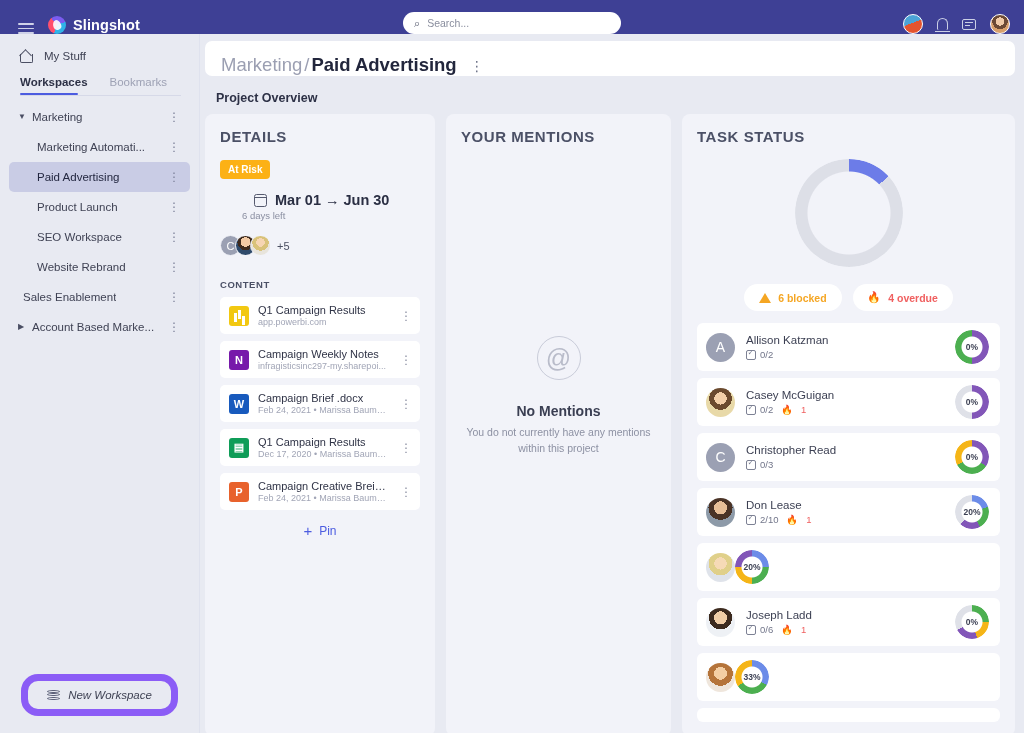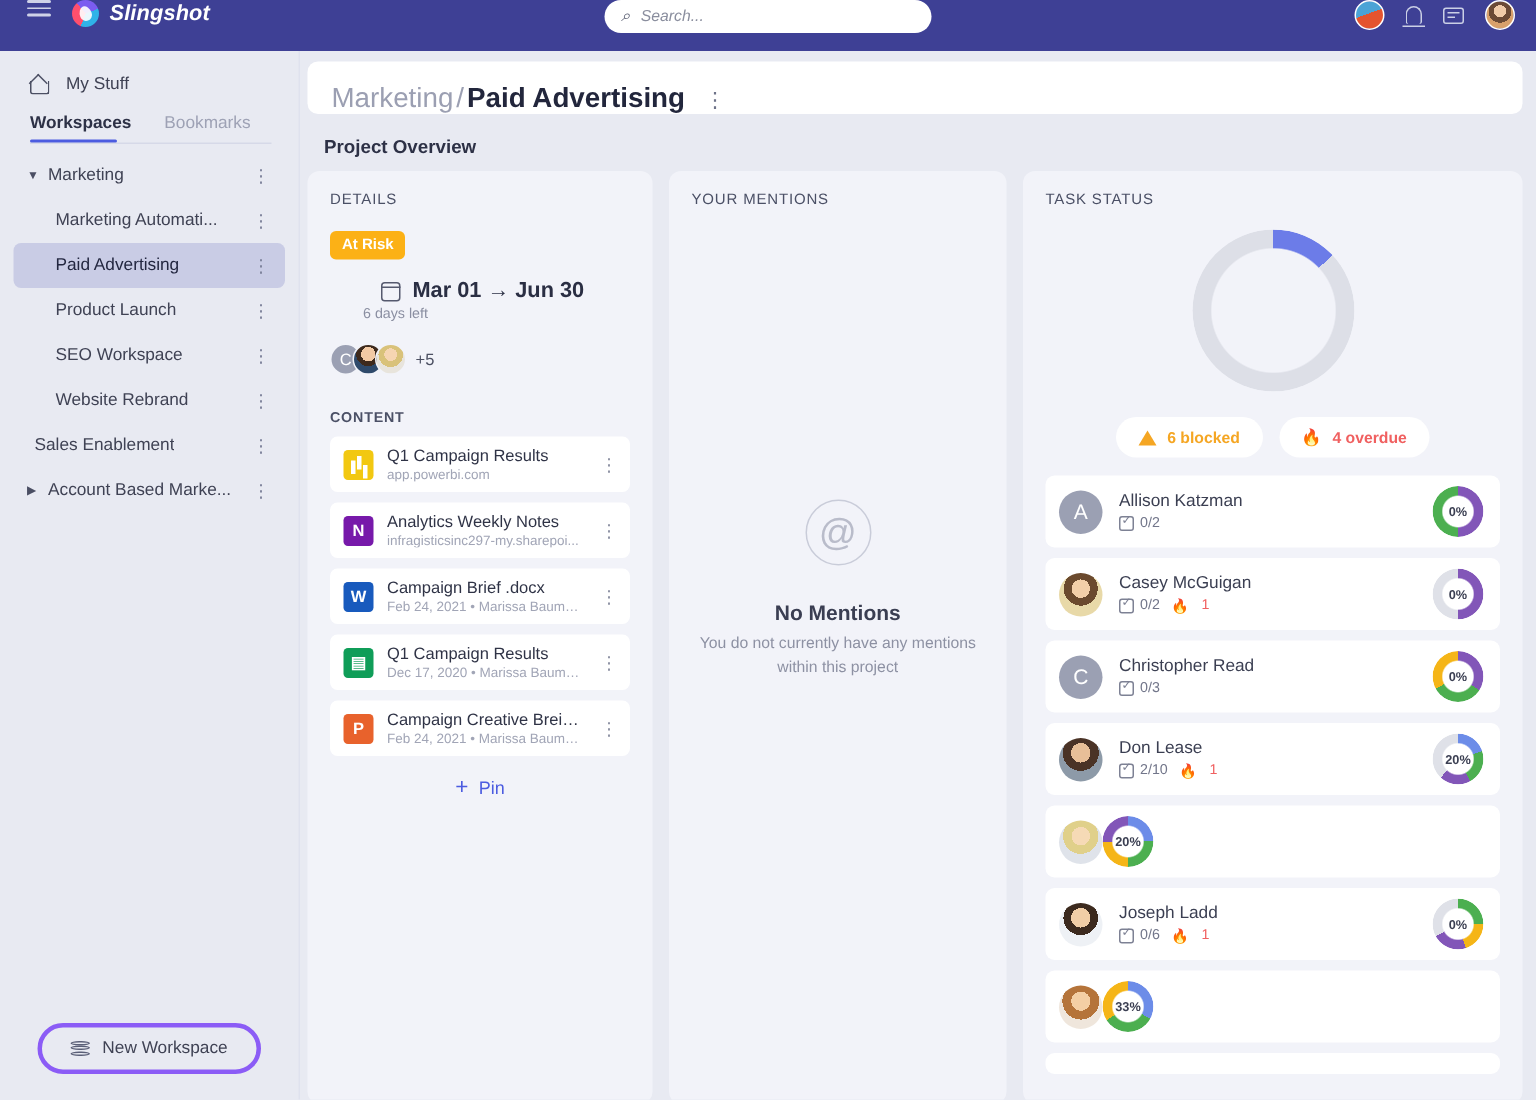--- a/index.html
+++ b/index.html
@@ -6,21 +6,21 @@
   html, body {
     width: 1024px; height: 733px;
     font-family: "Liberation Sans", sans-serif;
     background: #e8eaf2;
     overflow: hidden;
   }
 
   
   .topbar {
     height: 34px; background: #3e4095;
-    display: flex; align-items: flex-start; position: relative; font-style: italic;
+    display: flex; align-items: flex-end; position: relative;
   }
   .hamburger { margin-left: 18px; width: 16px; display: flex; flex-direction: column; gap: 3px; cursor: pointer; }
   .hamburger span { display: block; height: 1.6px; background: #cfd2e8; border-radius: 1px; }
   .logo-wrap { display: flex; align-items: center; gap: 7px; margin-left: 14px; }
   .logo-mark {
     width: 18px; height: 18px; border-radius: 50%;
     background: conic-gradient(from 200deg, #ff4f6d 0deg 120deg, #7b5cf0 120deg 230deg, #2fb3e8 230deg 360deg);
     position: relative;
   }
   .logo-mark::after {
@@ -85,21 +85,21 @@
   .tree-label { font-size: 11.5px; color: #3f4254; white-space: nowrap; overflow: hidden; text-overflow: ellipsis; }
   .tree-row.sel .tree-label { color: #232740; font-weight: 500; }
   .tree-row.lvl0 .tree-label { margin-left: 0; }
   .tree-row.lvl1 .tree-label { margin-left: 28px; }
   .tree-row.lvl1b .tree-label { margin-left: 14px; }
   .kebab { margin-left: auto; color: #7b8099; font-size: 12px; letter-spacing: 0; line-height: 1; padding: 0 4px; cursor: pointer; }
 
   .new-ws-wrap { padding: 0 0 20px 0; display: flex; justify-content: center; }
   .new-ws {
     display: flex; align-items: center; gap: 8px; padding: 8px 19px;
-    border: 3px solid #8b5cf6; border-radius: 17px; cursor: pointer; background: transparent;
+    border: 7px solid #8b5cf6; border-radius: 17px; cursor: pointer; background: transparent; font-style: italic;
   }
   .new-ws-label { font-size: 11.5px; color: #3f4254; }
   .stack { width: 13px; height: 11px; position: relative; }
   .stack i { position: absolute; left: 0; width: 13px; height: 3.4px; border: 1px solid #5b6078; border-radius: 50%; }
   .stack i:nth-child(1) { top: 0; } .stack i:nth-child(2) { top: 3.6px; } .stack i:nth-child(3) { top: 7.2px; }
 
   
   .main { flex: 1; background: #e8eaf2; padding: 7px 9px 0 5px; display: flex; flex-direction: column; min-width: 0; }
   .head-card { background: #fff; border-radius: 7px; padding: 13px 16px 0 16px; }
   .crumb { display: flex; align-items: baseline; gap: 0; }
@@ -112,21 +112,21 @@
   .navtab.active { color: #22263c; font-weight: bold; }
   .navtab.active::after { content:""; position:absolute; left:0; right:0; bottom:0; height:2.6px; background:#4c5ce0; border-radius:2px; }
 
   .section-title { font-size: 12.5px; color: #2d3146; font-weight: bold; padding: 15px 0 9px 11px; }
 
   .cards { display: flex; gap: 11px; flex: 1; min-height: 0; }
   .card { background: #f2f3f9; border-radius: 8px; padding: 14px 15px; }
   .card-details { width: 230px; }
   .card-mentions { width: 225px; display: flex; flex-direction: column; }
   .card-status { flex: 1; min-width: 0; }
-  .card-head { font-size: 10px; font-weight: normal; color: #4b5066; letter-spacing: .55px; }
+  .card-head { font-size: 15px; font-weight: bold; color: #4b5066; letter-spacing: .55px; }
 
   .desc { font-size: 11.5px; color: #3f4356; line-height: 1.45; margin-top: 13px; }
   .risk {
     display: inline-block; margin-top: 15px; background: #fcb116; color: #fff;
     font-size: 10px; font-weight: bold; padding: 4px 8px; border-radius: 4px;
   }
   .dates { display: flex; align-items: center; gap: 8px; margin-top: 13px; padding-left: 34px; }
   .cal { width: 13px; height: 13px; border: 1.4px solid #55596e; border-radius: 2.5px; position: relative; }
   .cal::before { content:""; position:absolute; left:-1.4px; top:2px; width:13px; height:1.4px; background:#55596e; }
   .date-text { font-size: 14.5px; color: #2a2e43; font-weight: bold; }
@@ -320,21 +320,21 @@
           <span class="fi pbi"></span>
           <span class="file-texts">
             <span class="file-name" style="display:block">Q1 Campaign Results</span>
             <span class="file-sub" style="display:block">app.powerbi.com</span>
           </span>
           <span class="file-kebab">⋮</span>
         </div>
         <div class="file-row">
           <span class="fi one">N</span>
           <span class="file-texts">
-            <span class="file-name" style="display:block">Analytics Weekly Notes</span>
+            <span class="file-name" style="display:block">Campaign Weekly Notes</span>
             <span class="file-sub" style="display:block">infragisticsinc297-my.sharepoi...</span>
           </span>
           <span class="file-kebab">⋮</span>
         </div>
         <div class="file-row">
           <span class="fi word">W</span>
           <span class="file-texts">
             <span class="file-name" style="display:block">Campaign Brief .docx</span>
             <span class="file-sub" style="display:block">Feb 24, 2021 • Marissa Baume...</span>
           </span>

